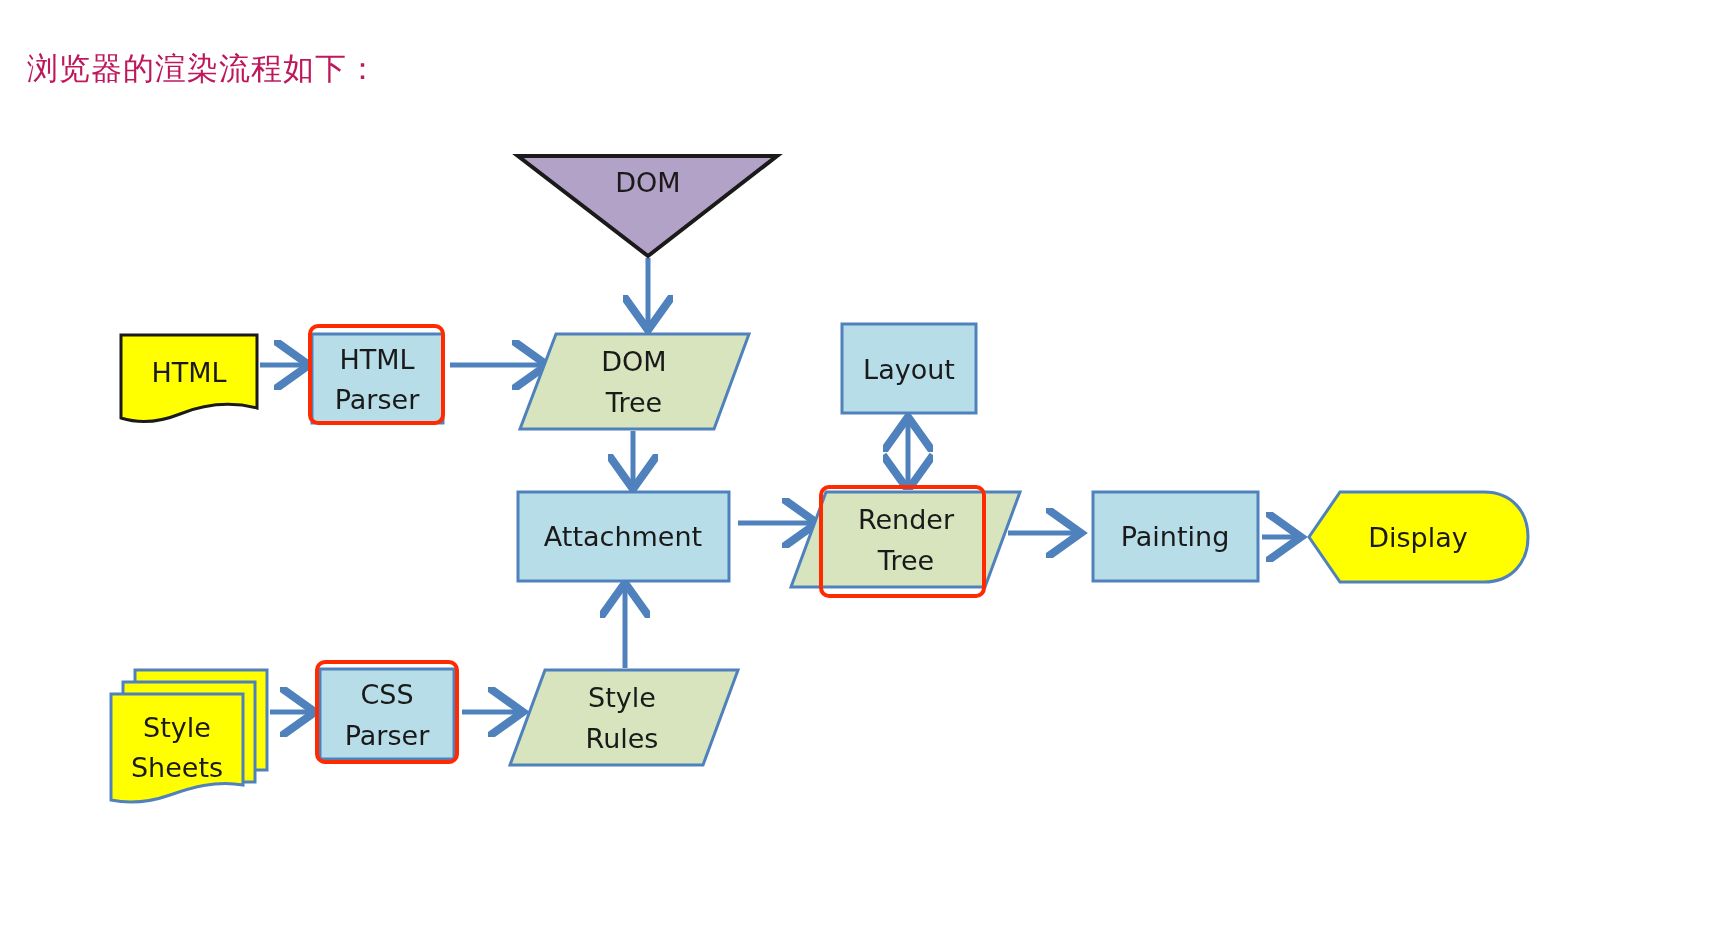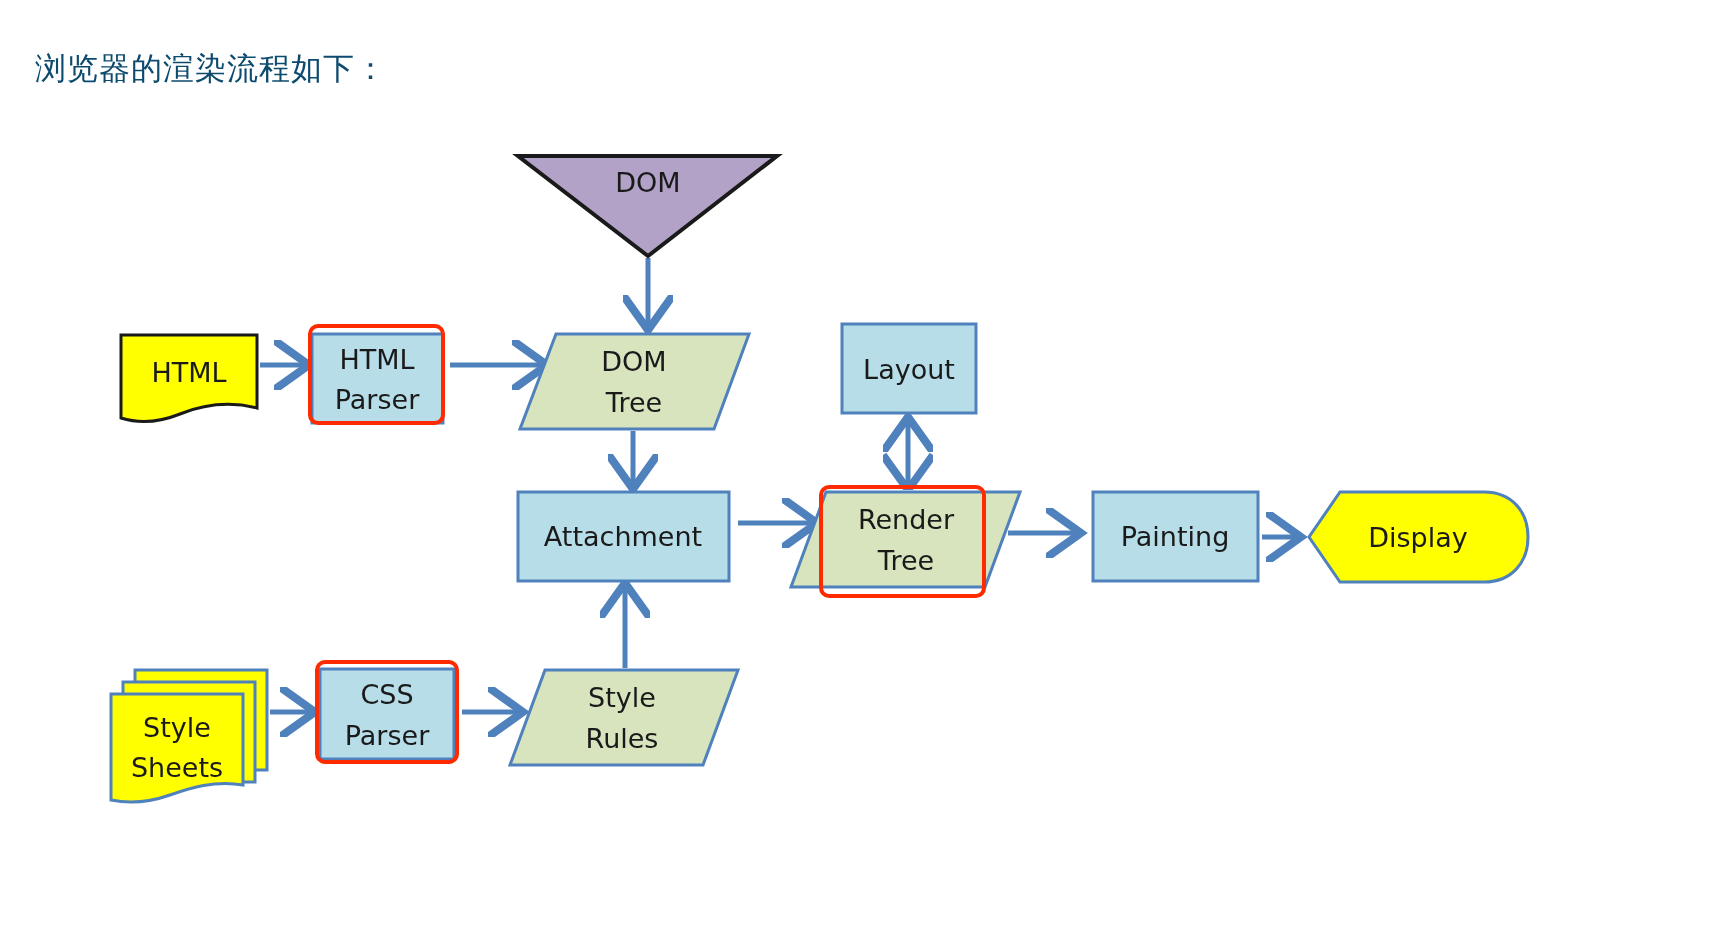--- a/index.html
+++ b/index.html
@@ -1,19 +1,19 @@
 <!DOCTYPE html>
 <html><head>
 <meta charset="utf-8">
 <style>
   html, body { margin: 0; padding: 0; background: #ffffff; }
   body { width: 1722px; height: 928px; position: relative; overflow: hidden; }
   .heading {
-    position: absolute; left: 35px; top: 48px;
-    font-family: Liberation Serif, serif; font-size: 31px; color: #0c4a6e;
+    position: absolute; left: 27px; top: 48px;
+    font-family: Liberation Serif, serif; font-size: 31px; color: #be185d;
     letter-spacing: 1px;
   }
   svg { position: absolute; left: 0; top: 0; }
   .lbl { font-family: "DejaVu Sans", sans-serif; font-size: 27px; fill: #1a1a1a; text-anchor: middle; }
   .node-blue { fill: #b7dde8; stroke: #4f81bd; stroke-width: 3; }
   .node-green { fill: #d7e4bd; stroke: #4f81bd; stroke-width: 3; }
   .node-yellow { fill: #ffff00; stroke: #1a1a1a; stroke-width: 3; }
   .node-yellow-b { fill: #ffff00; stroke: #4f81bd; stroke-width: 3; }
   .node-purple { fill: #b3a2c7; stroke: #1a1a1a; stroke-width: 4; }
   .arrow { stroke: #4f81bd; stroke-width: 5; fill: none; }

